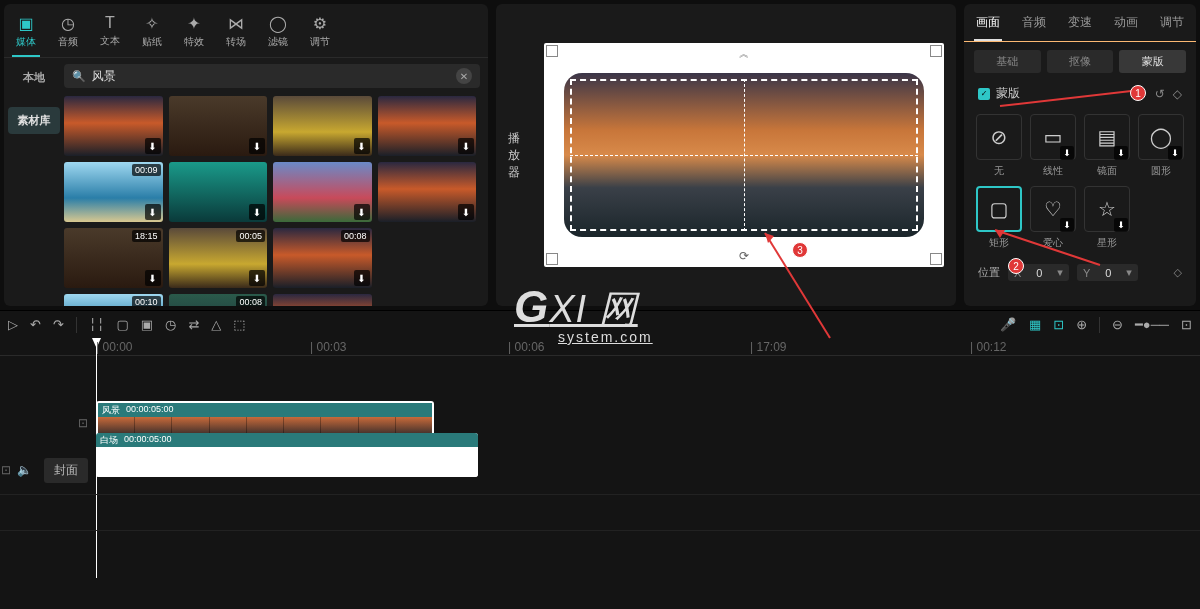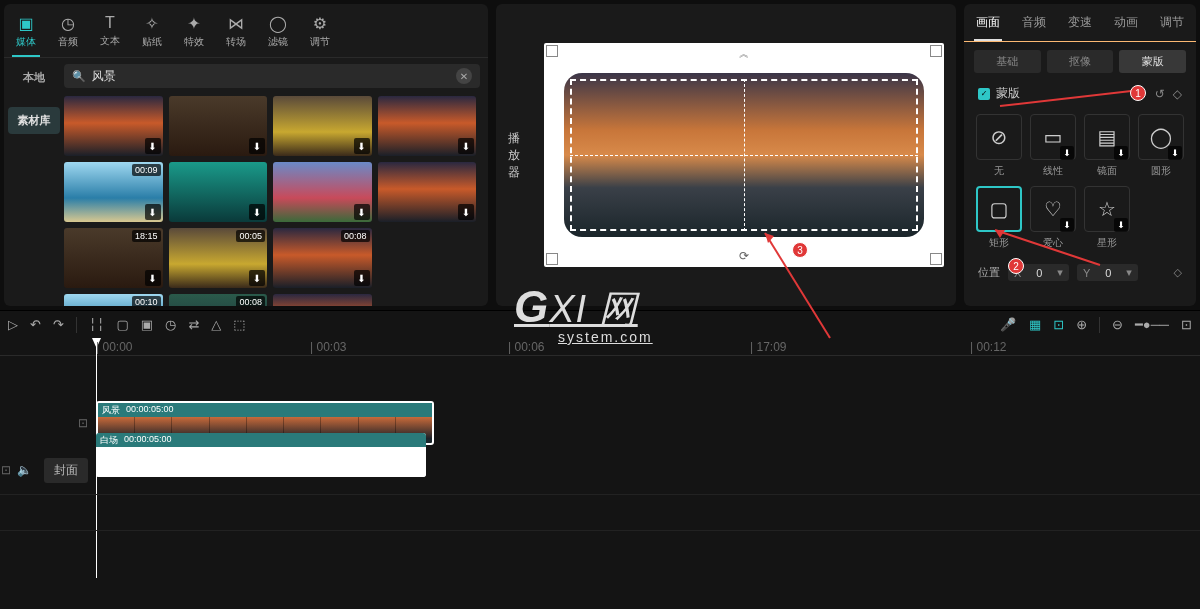--- a/index.html
+++ b/index.html
@@ -99,21 +99,21 @@
 .track-head { width: 96px; display: flex; align-items: center; justify-content: flex-end; gap: 6px; padding-right: 8px; color: #666; font-size: 12px; }
 .track-head .hb { cursor: pointer; }
 .cover-btn { background: #2a2a2a; padding: 4px 10px; border-radius: 3px; font-size: 12px; color: #bbb; cursor: pointer; margin-left: 6px; }
 .clip { position: relative; height: 44px; border-radius: 3px; overflow: hidden; }
 .clip.video { width: 338px; background: linear-gradient(90deg, #c8763a 0%, #d88a4a 30%, #3a4048 60%, #1a252a 100%); border: 1px solid #5ad0d0; }
 .clip.video.sel { border: 2px solid #fff; }
 .clip-thumb-strip { position: absolute; top: 14px; left: 0; right: 0; bottom: 4px; display: flex; }
 .clip-thumb-strip div { flex: 1; background: linear-gradient(180deg, #c86a3a 0%, #1a2028 100%); border-right: 1px solid rgba(0,0,0,.3); }
 .clip-thumb-strip div:last-child { border: none; }
 .clip-label { position: absolute; top: 0; left: 0; right: 0; height: 14px; background: #2a7a7a; color: #fff; font-size: 9px; padding: 1px 4px; display: flex; gap: 6px; }
-.clip.white { width: 330px; background: #fff; }
+.clip.white { width: 382px; background: #fff; }
 .clip.white .clip-label { background: #2a7a7a; }
 .white-body { position: absolute; top: 14px; left: 0; right: 0; bottom: 0; background: #fff; }
 .blank-track { height: 36px; border-top: 1px solid #222; }
 
 .arrow { position: absolute; pointer-events: none; z-index: 50; }
 .arrow svg { overflow: visible; }
 .badge { position: absolute; width: 16px; height: 16px; border-radius: 50%; background: #e03838; color: #fff; font-size: 10px; display: flex; align-items: center; justify-content: center; z-index: 51; border: 1px solid #fff; }
 
 .watermark { position: absolute; left: 514px; top: 282px; z-index: 60; color: #ddd; font-family: Georgia, serif; pointer-events: none; text-decoration: underline; }
 .watermark .big { font-size: 38px; font-style: italic; letter-spacing: 1px; }

